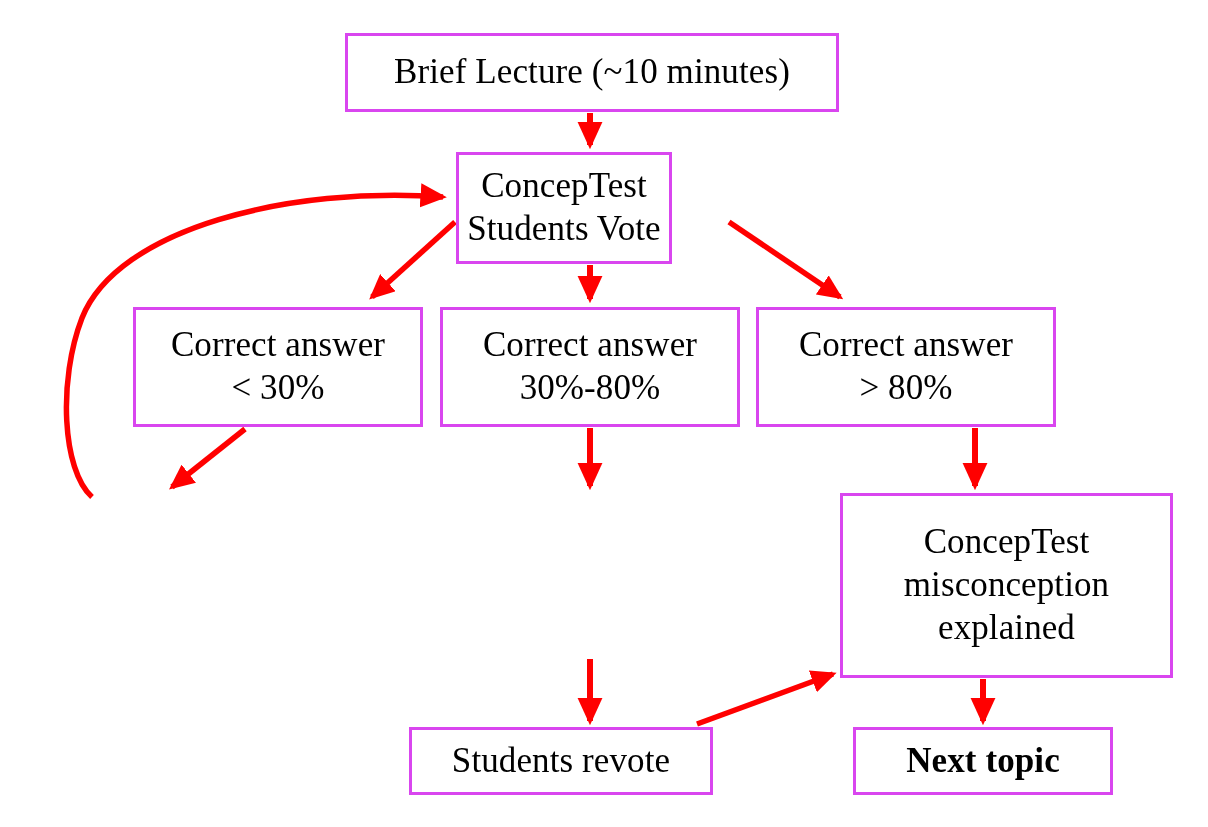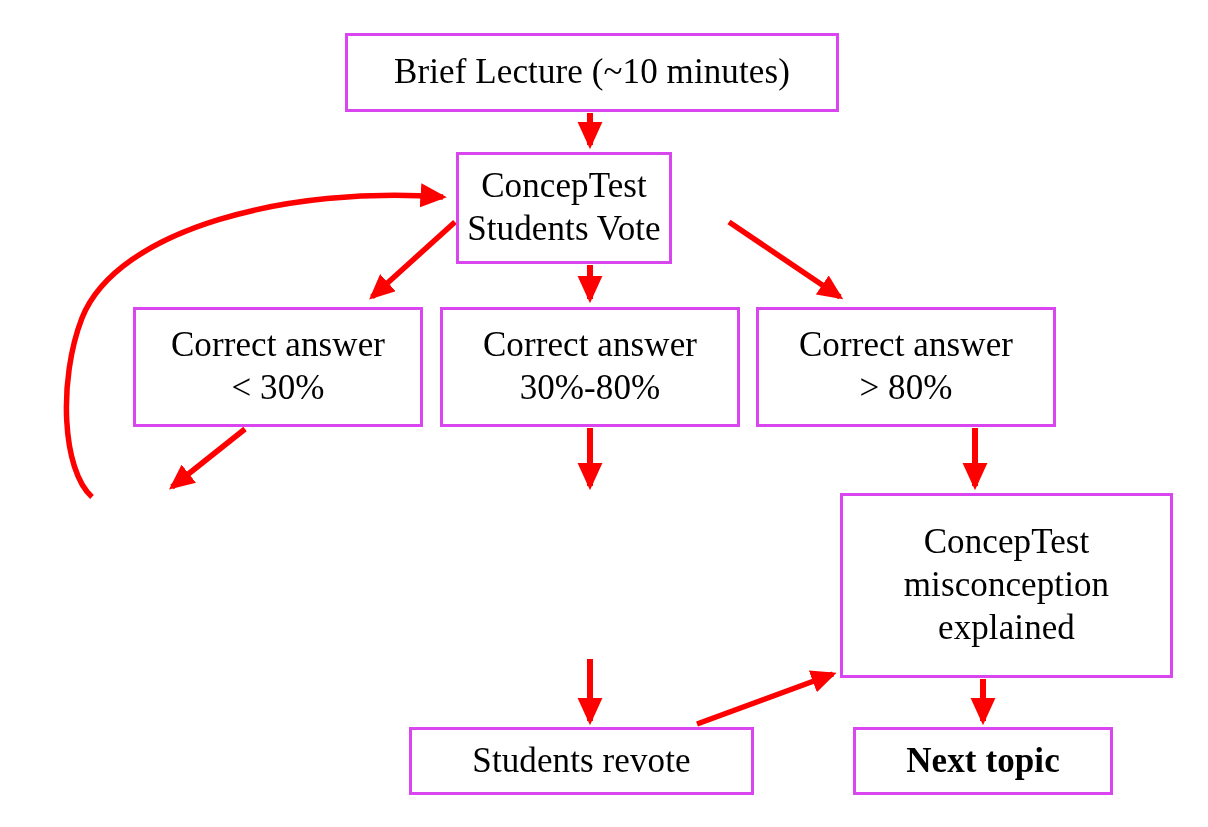--- a/index.html
+++ b/index.html
@@ -103,21 +103,21 @@
   </div>
 
 
 
   <div class="node" style="left:840px; top:493px; width:333px; height:185px;">
     <span>ConcepTest
 misconception
 explained</span>
   </div>
 
-  <div class="node" style="left:409px; top:727px; width:345px; height:68px;">
+  <div class="node" style="left:409px; top:727px; width:304px; height:68px;">
     <span>Students revote</span>
   </div>
 
   <div class="node" style="left:853px; top:727px; width:260px; height:68px;font-weight:bold;">
     <span>Next topic</span>
   </div>
 
 </div>
 
 </body></html>

